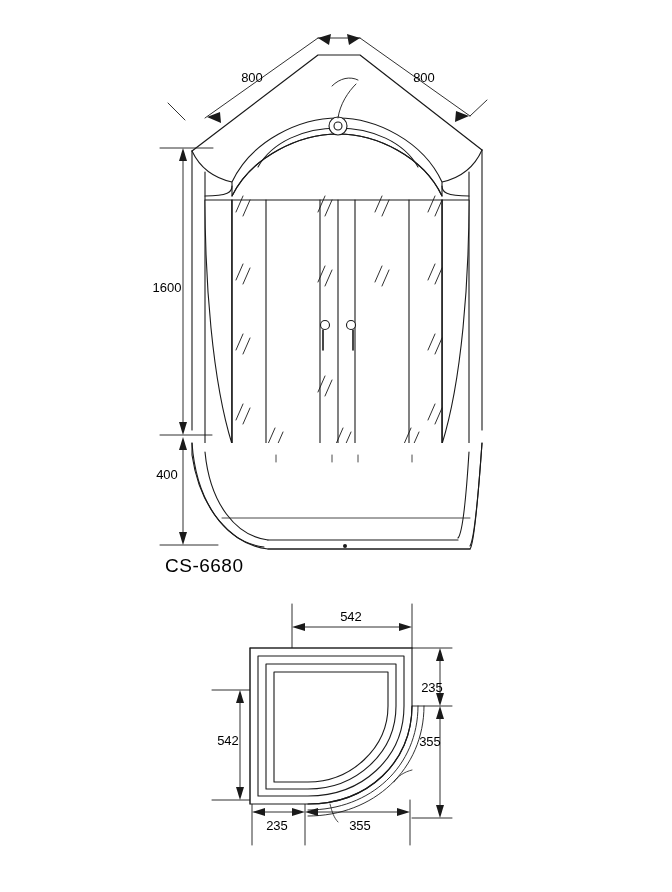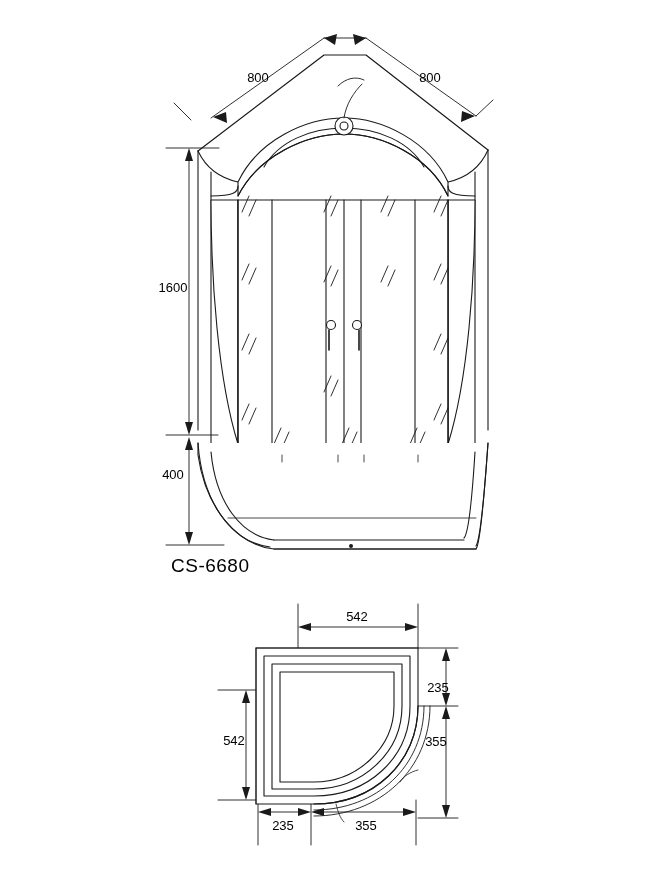--- a/index.html
+++ b/index.html
@@ -9,21 +9,21 @@
   }
   body {
     width: 672px;
     height: 892px;
     font-family: "Liberation Sans", sans-serif;
     position: relative;
     overflow: hidden;
   }
   #sheet {
     position: absolute;
-    left: 6px;
+    left: 0;
     top: 0;
     width: 564px;
     height: 892px;
   }
   .svg-root {
     display: block;
   }
   text {
     font-family: "Liberation Sans", sans-serif;
     fill: #000000;

